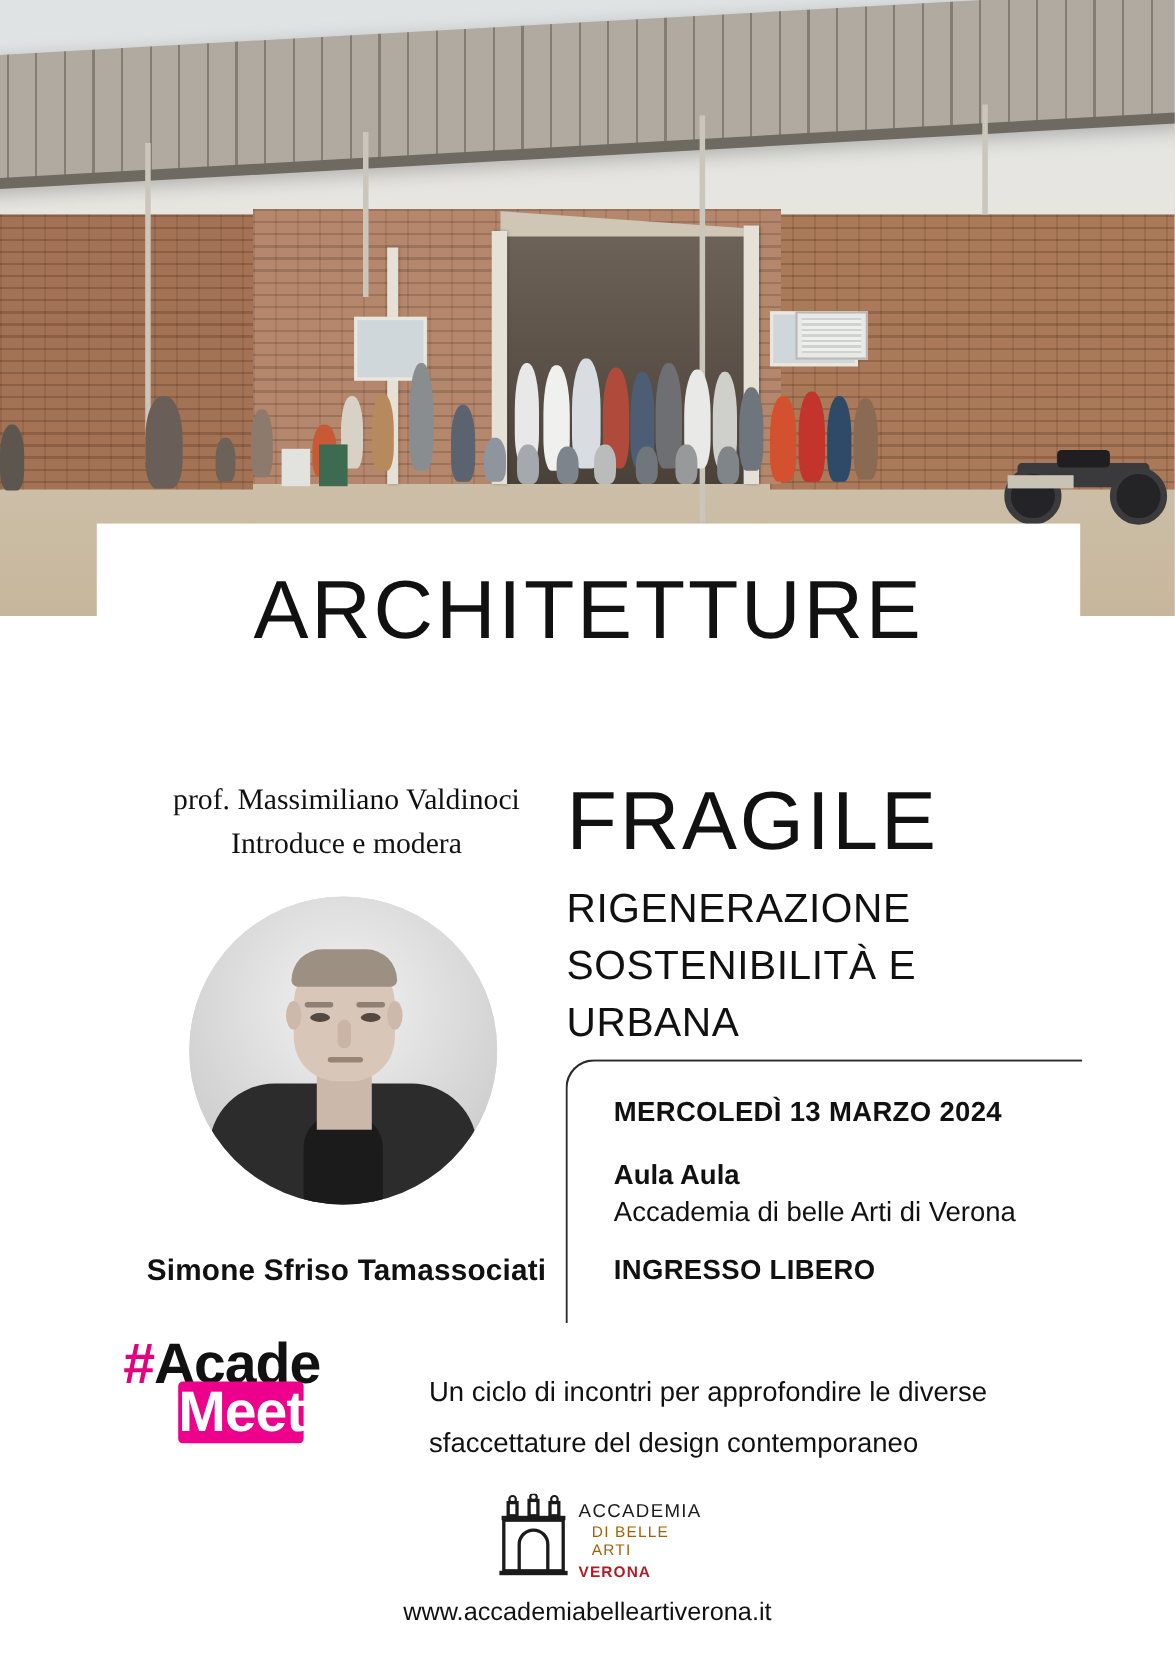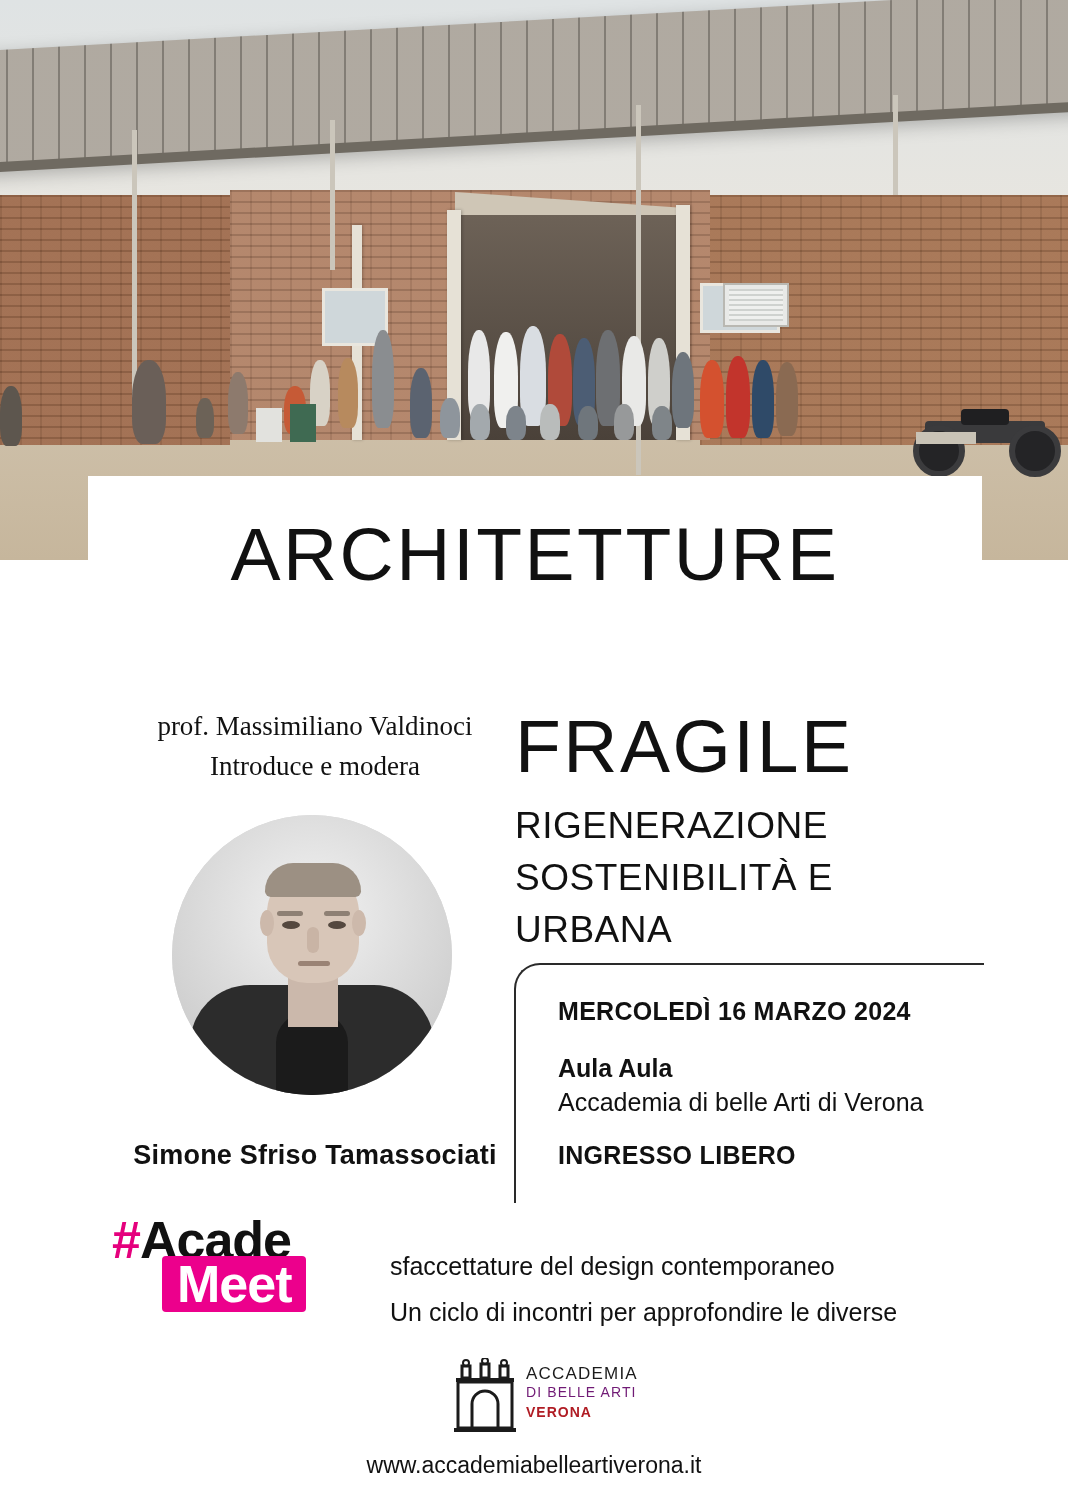--- a/index.html
+++ b/index.html
@@ -251,21 +251,21 @@
   }
   .logo-l1 {
     position: absolute; left: 0; top: 0;
     font-size: 52px; font-weight: bold; letter-spacing: -1px; color:#111;
   }
   .logo-l1 .hash { color: #e5007d; }
   .logo-l2 {
     position: absolute; left: 50px; top: 46px;
     background: #ec008c; color: #ffffff;
     font-size: 52px; font-weight: bold; letter-spacing: -1px;
-    padding: 0 15px; border-radius: 4px; line-height: 56px;
+    padding: 0 0; border-radius: 4px; line-height: 56px;
   }
   .logo-l3 {
     position: absolute; left: 0; top: 96px;
     font-size: 52px; font-weight: bold; letter-spacing: -1px; color:#111;
   }
 
   
   .tagline {
     position: absolute;
     left: 390px;
@@ -280,21 +280,21 @@
   .acc-logo {
     position: absolute;
     left: 452px;
     top: 1358px;
     width: 180px;
     height: 80px;
   }
   .acc-mark { position:absolute; left:0; top:0; width:66px; height:76px; }
   .acc-txt { position:absolute; left:74px; top:6px; }
   .acc-t1 { font-size: 17px; letter-spacing: 1.2px; color:#1b1b1b; line-height: 20px;}
-  .acc-t2 { font-size: 14px; letter-spacing: 1.1px; color:#701a75; line-height: 17px;}
+  .acc-t2 { font-size: 14px; letter-spacing: 1.1px; color:#a16207; line-height: 17px; margin-left: 12px;}
   .acc-t3 { font-size: 14px; font-weight: bold; letter-spacing: 1px; color:#b01c24; line-height: 23px; }
 
   .url {
     position: absolute;
     left: 0; top: 1452px;
     width: 1068px;
     text-align: center;
     font-size: 23px;
     color: #111;
   }
@@ -414,34 +414,34 @@
   <div class="pt-eye-l"></div>
   <div class="pt-eye-r"></div>
   <div class="pt-nose"></div>
   <div class="pt-mouth"></div>
 </div>
 
 <div class="speaker">Simone Sfriso Tamassociati</div>
 
 <div class="infobox"></div>
 <div class="info-text">
-  <div class="info-date">MERCOLEDÌ 16 MARZO 2024</div>
+  <div class="info-date">MERCOLEDÌ 13 MARZO 2024</div>
   <div class="info-venue-b">Aula Aula</div>
   <div class="info-venue">Accademia di belle Arti di Verona</div>
   <div class="info-free">INGRESSO LIBERO</div>
 </div>
 
 <div class="logo">
   <div class="logo-l1"><span class="hash">#</span><span>Acade</span></div>
   <div class="logo-l2">Meet</div>
 </div>
 
 <div class="tagline">
+  <div>Un ciclo di incontri per approfondire le diverse</div>
   <div>sfaccettature del design contemporaneo</div>
-  <div>Un ciclo di incontri per approfondire le diverse</div>
 </div>
 
 <div class="acc-logo">
   <svg class="acc-mark" viewBox="0 0 66 76">
     <rect x="2" y="70" width="62" height="4" fill="#1b1b1b"></rect>
     <rect x="4" y="20" width="58" height="4" fill="#1b1b1b"></rect>
     <rect x="6" y="24" width="54" height="46" fill="none" stroke="#1b1b1b" stroke-width="3"></rect>
     <path d="M20 70 V46 a13 13 0 0 1 26 0 V70" fill="none" stroke="#1b1b1b" stroke-width="3"></path>
     <rect x="10" y="8" width="8" height="12" fill="none" stroke="#1b1b1b" stroke-width="3"></rect>
     <rect x="29" y="6" width="8" height="14" fill="none" stroke="#1b1b1b" stroke-width="3"></rect>

